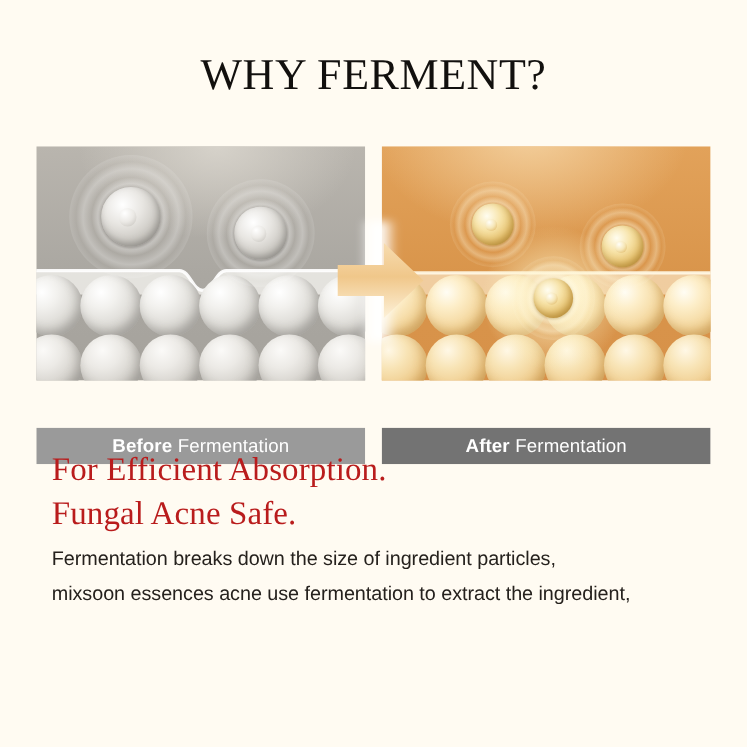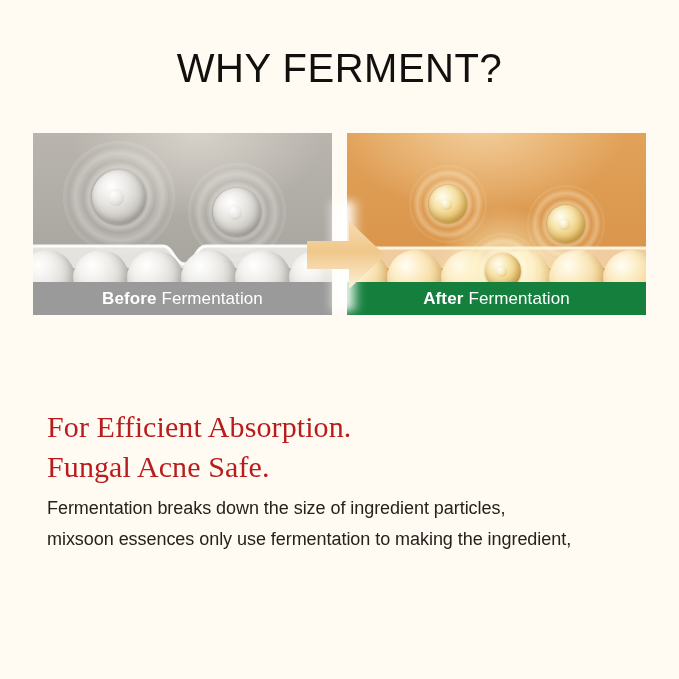--- a/index.html
+++ b/index.html
@@ -15,41 +15,41 @@
     position: relative;
   }
 
   
   .title {
     position: absolute;
     top: 48px;
     left: 0;
     width: 679px;
     text-align: center;
-    font-family: Liberation Sans, sans-serif;
+    font-family: Liberation Serif, serif;
     font-size: 40px;
     font-weight: 400;
     letter-spacing: 0.5px;
     color: #12100e;
     line-height: 1;
   }
 
   
   .compare {
     position: absolute;
     top: 133px;
     left: 33px;
     width: 613px;
     height: 246px;
   }
   .panel {
     position: absolute;
     top: 0;
     width: 299px;
-    height: 182px;
+    height: 289px;
     overflow: hidden;
   }
   .panel.left  { left: 0; }
   .panel.right { left: 314px; }
 
   .panel-img {
     position: absolute;
     top: 0; left: 0;
     width: 299px;
     height: 213px;
@@ -195,21 +195,21 @@
     height: 33px;
     display: flex;
     align-items: center;
     justify-content: center;
     color: #ffffff;
     font-size: 17px;
     letter-spacing: 0.1px;
     white-space: nowrap;
   }
   .label-bar.grey  { background: #9a9a9a; }
-  .label-bar.brown { background: #15803d; }
+  .label-bar.brown { background: #737373; }
   .label-strong { font-weight: 700; }
   .label-rest   { font-weight: 400; margin-left: 5px; }
 
   
   .arrow-wrap {
     position: absolute;
     left: 272px;
     top: 82px;
     width: 82px;
     height: 80px;
@@ -383,14 +383,14 @@
   </div>
 </div>
 
 <div class="headline">
   <div>For Efficient Absorption.</div>
   <div>Fungal Acne Safe.</div>
 </div>
 
 <div class="body-copy">
   <p>Fermentation breaks down the size of ingredient particles,</p>
-  <p>mixsoon essences only use fermentation to making the ingredient,</p>
+  <p>mixsoon essences acne use fermentation to extract the ingredient,</p>
 </div>
 
 </body></html>

